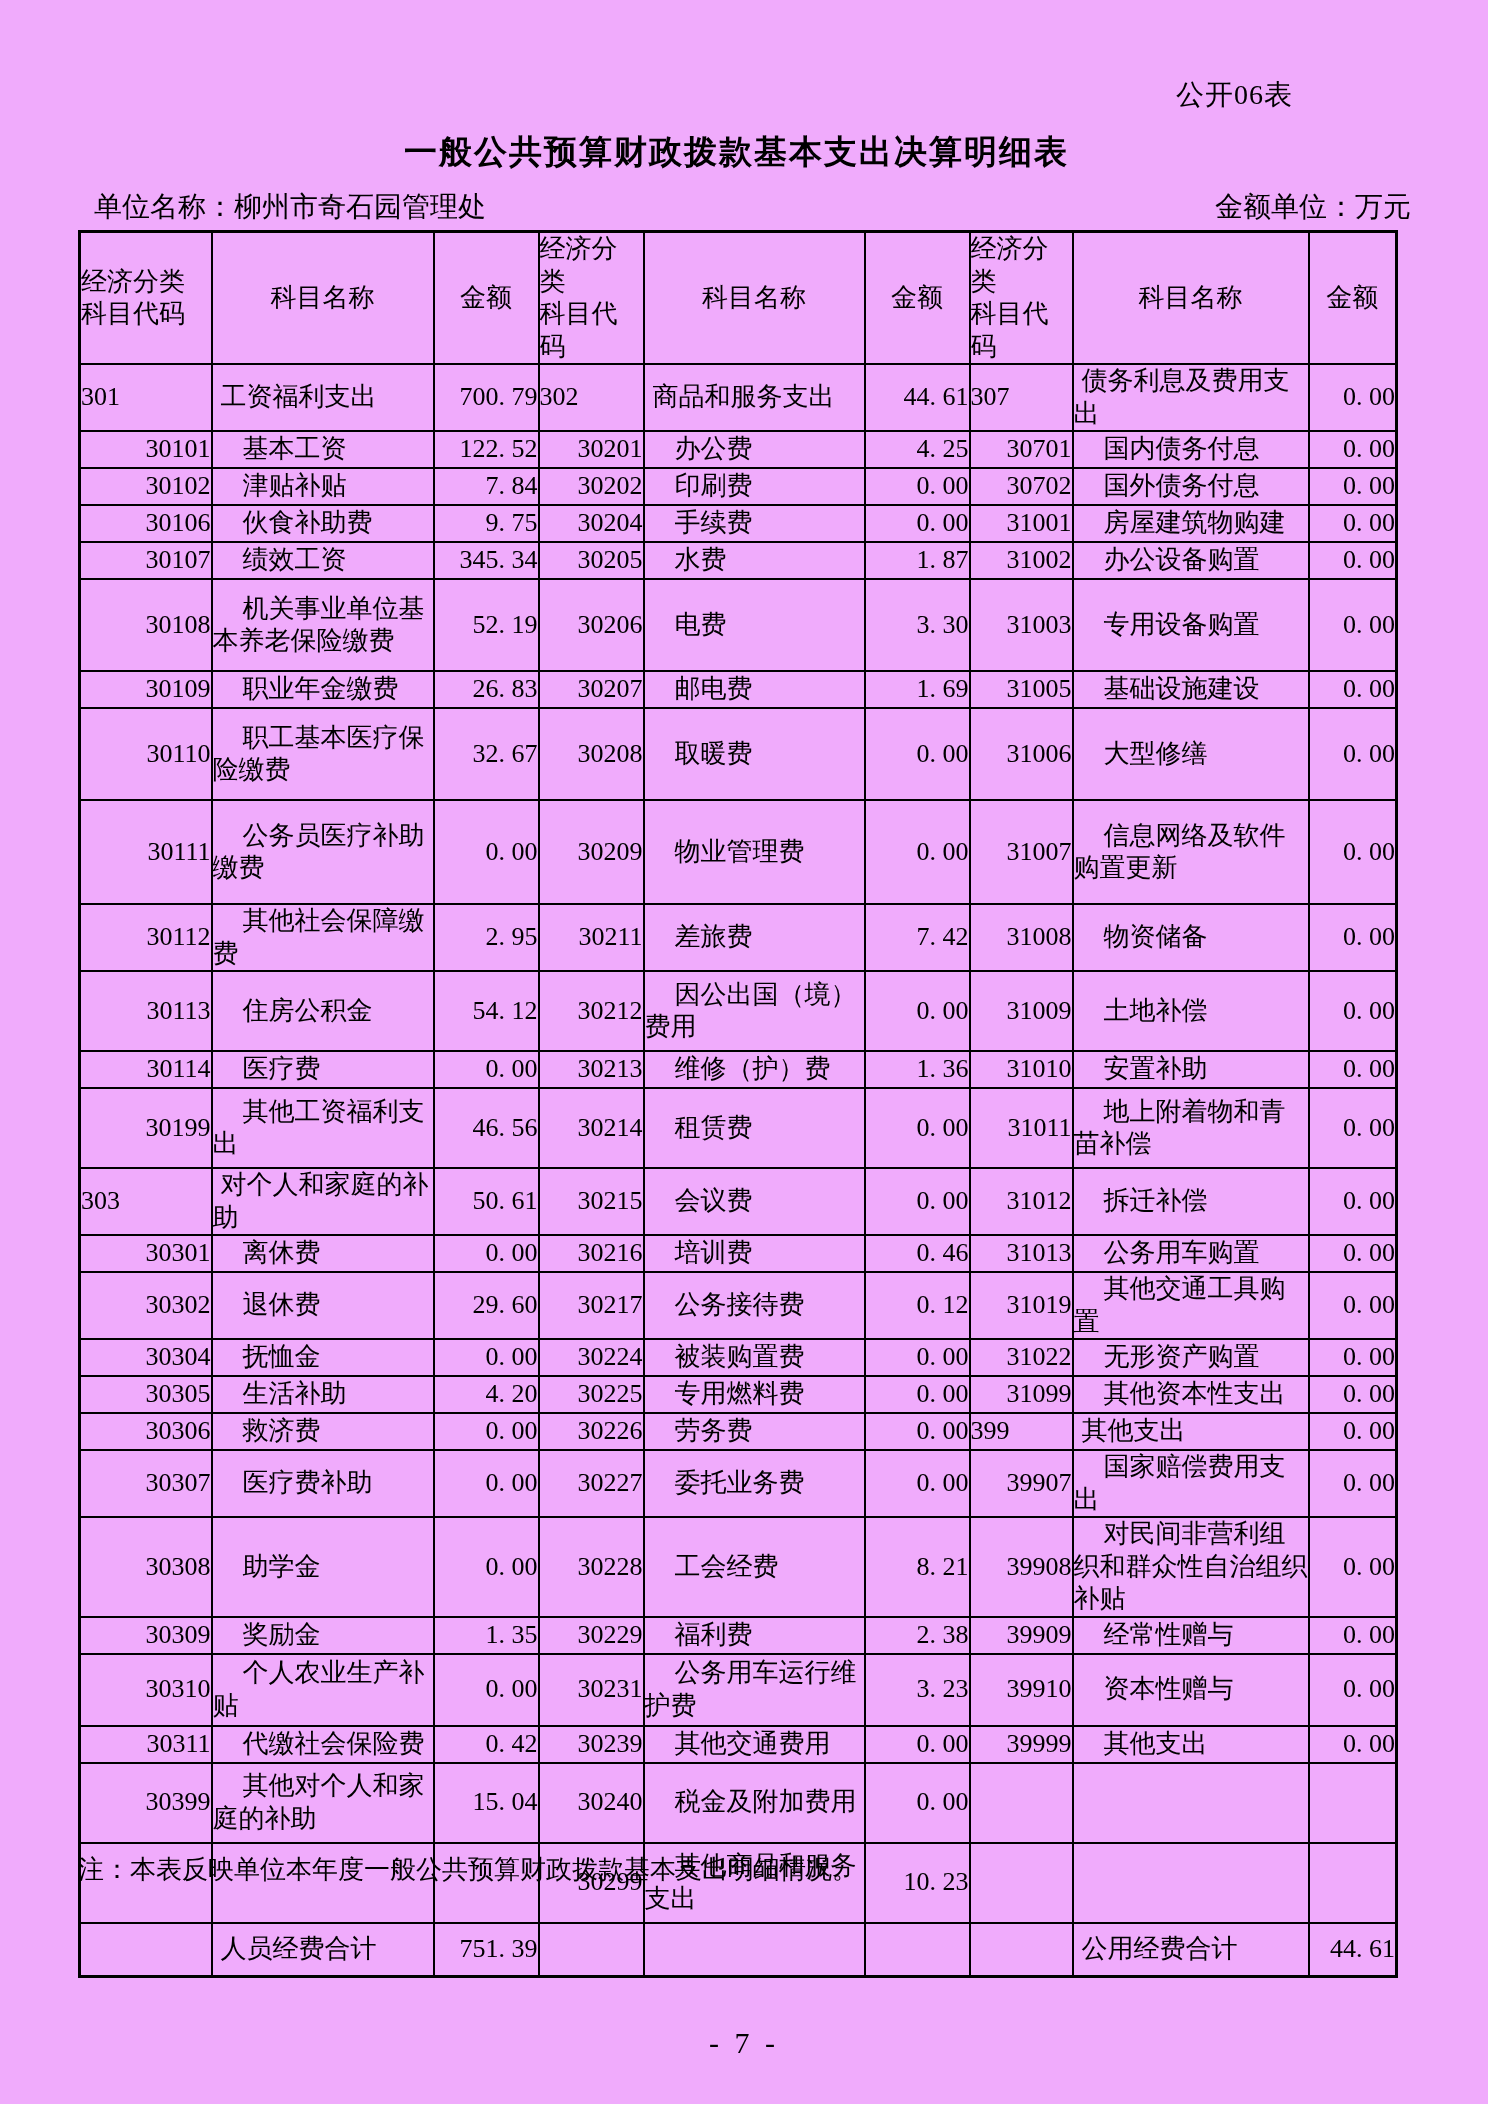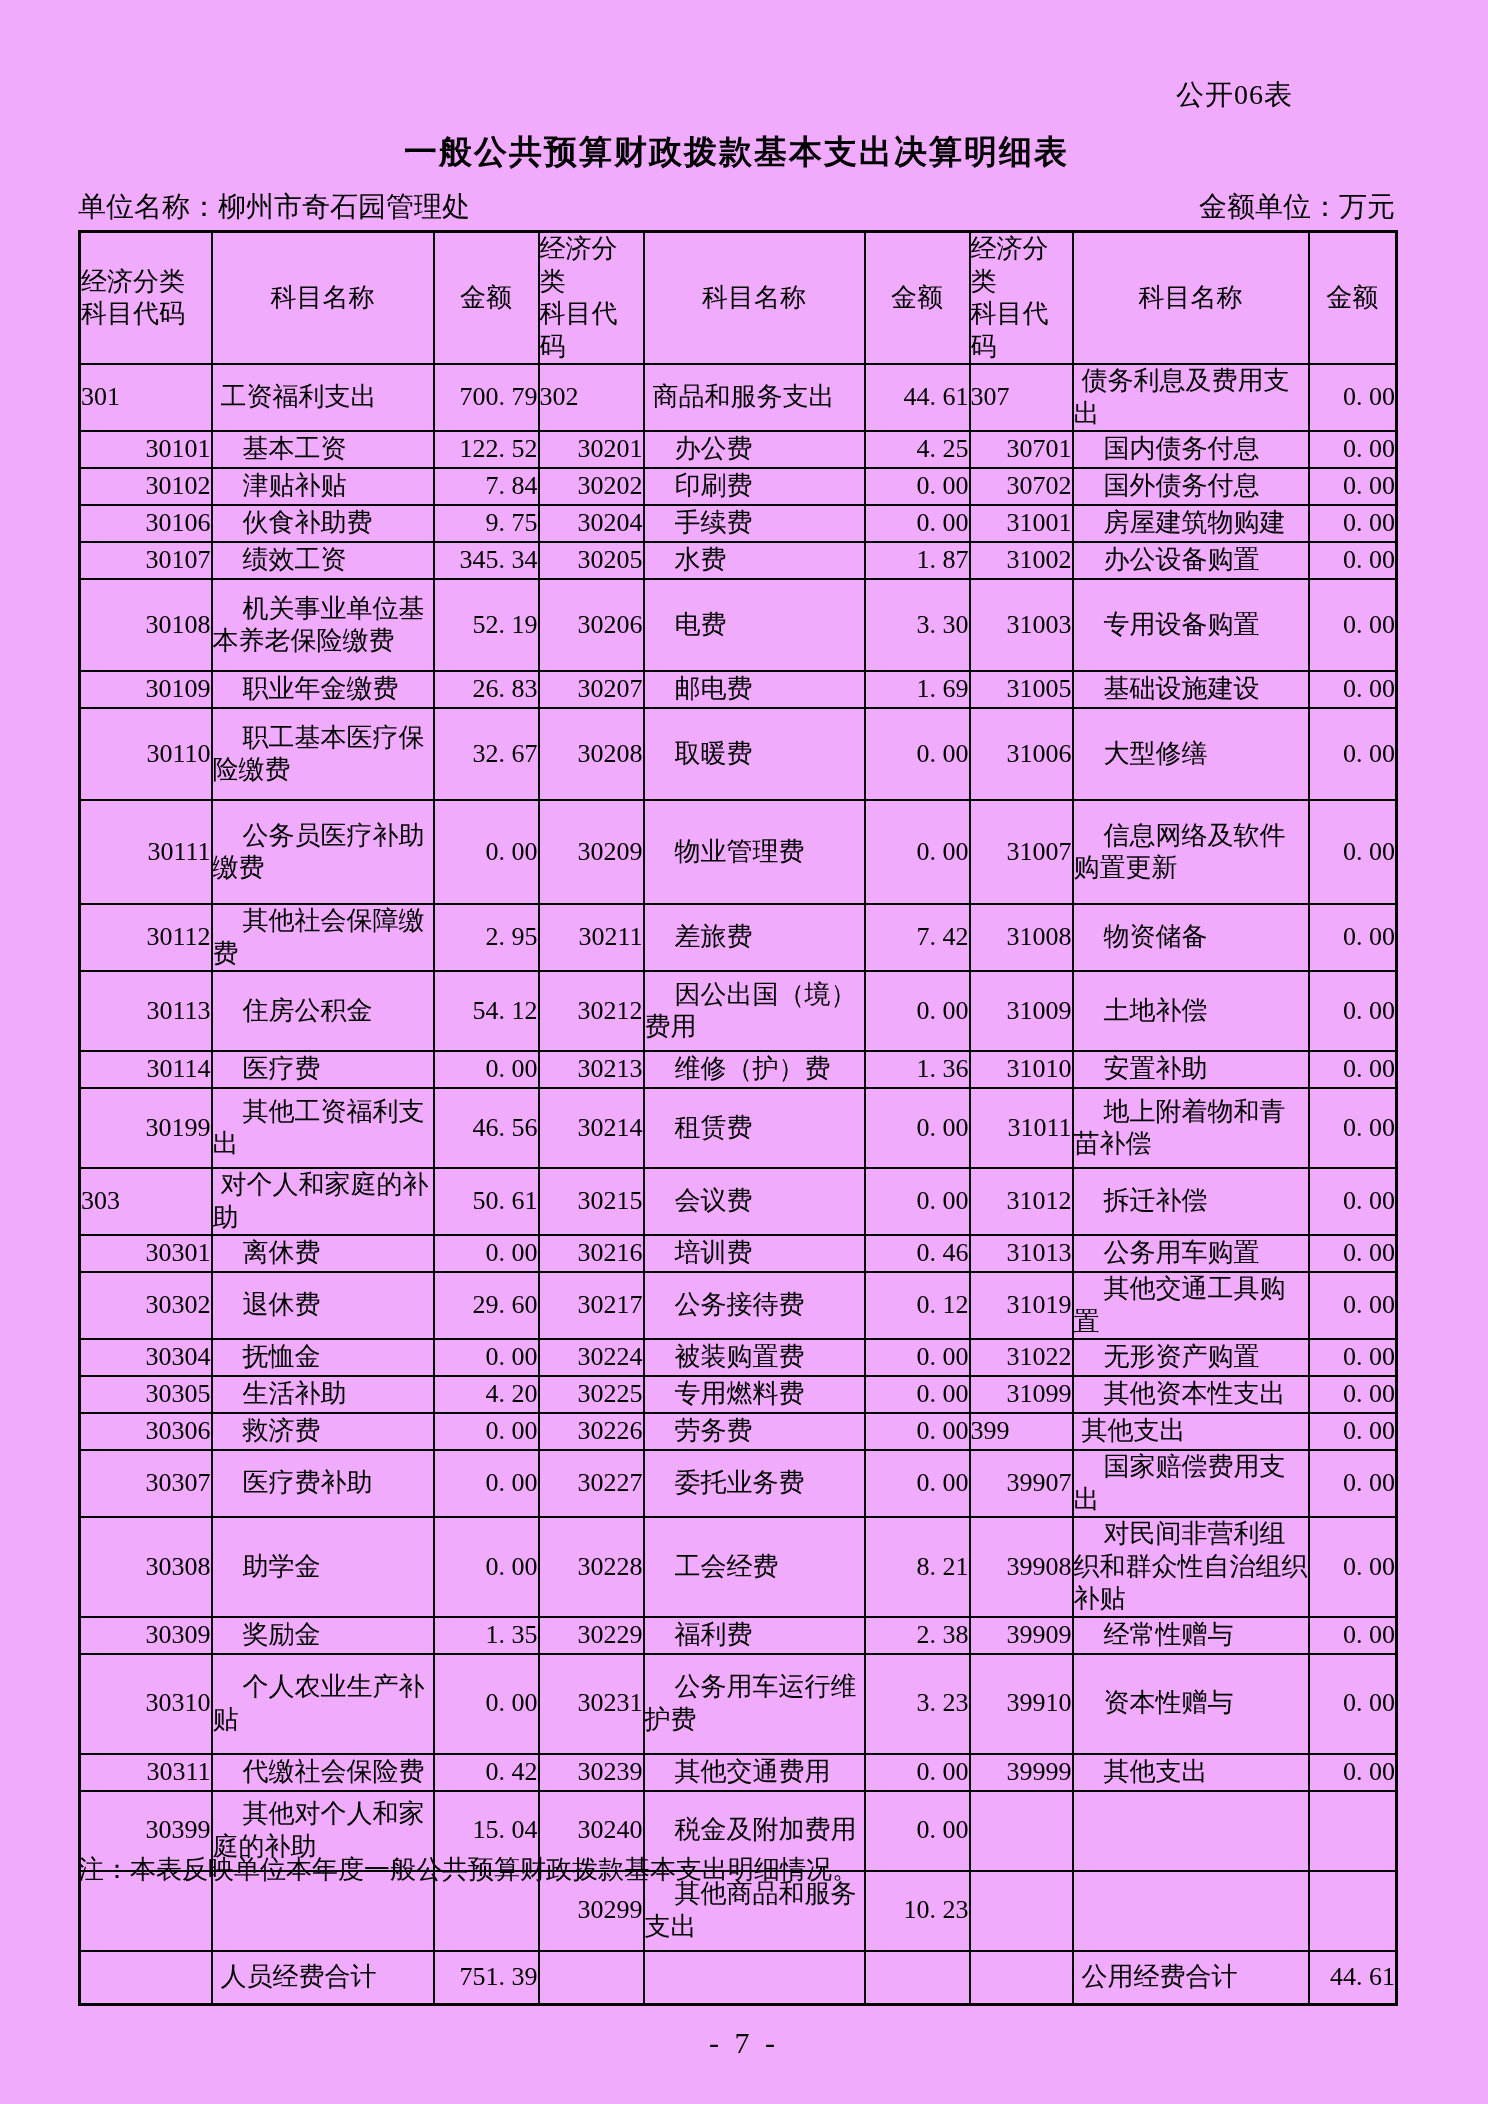--- a/index.html
+++ b/index.html
@@ -13,21 +13,21 @@
   }
   .corner{
     position:absolute;top:76px;right:195px;
     font-size:28px;letter-spacing:1px;
   }
   .title{
     position:absolute;top:130px;left:78px;width:1317px;
     text-align:center;font-size:33px;font-weight:bold;letter-spacing:2px;
   }
   .unitrow{
-    position:absolute;top:188px;left:78px;width:1317px;
+    position:absolute;top:188px;left:94px;width:1317px;
     display:flex;justify-content:space-between;align-items:flex-end;
     font-size:28px;
   }
   table.detail{
     position:absolute;top:230px;left:78px;
     width:1317px;table-layout:fixed;
     border-collapse:collapse;border:3px solid #000;
   }
   table.detail th,table.detail td{
     border:2px solid #000;
@@ -333,21 +333,21 @@
           <td class="code-c">30309</td>
           <td class="name-c">奖励金</td>
           <td class="amt">1. 35</td>
           <td class="code-c">30229</td>
           <td class="name-c">福利费</td>
           <td class="amt">2. 38</td>
           <td class="code-c">39909</td>
           <td class="name-c">经常性赠与</td>
           <td class="amt">0. 00</td>
         </tr>
-        <tr style="height: 100px;">
+        <tr style="height: 72px;">
           <td class="code-c">30310</td>
           <td class="name-c">个人农业生产补贴</td>
           <td class="amt">0. 00</td>
           <td class="code-c">30231</td>
           <td class="name-c">公务用车运行维护费</td>
           <td class="amt">3. 23</td>
           <td class="code-c">39910</td>
           <td class="name-c">资本性赠与</td>
           <td class="amt">0. 00</td>
         </tr>

